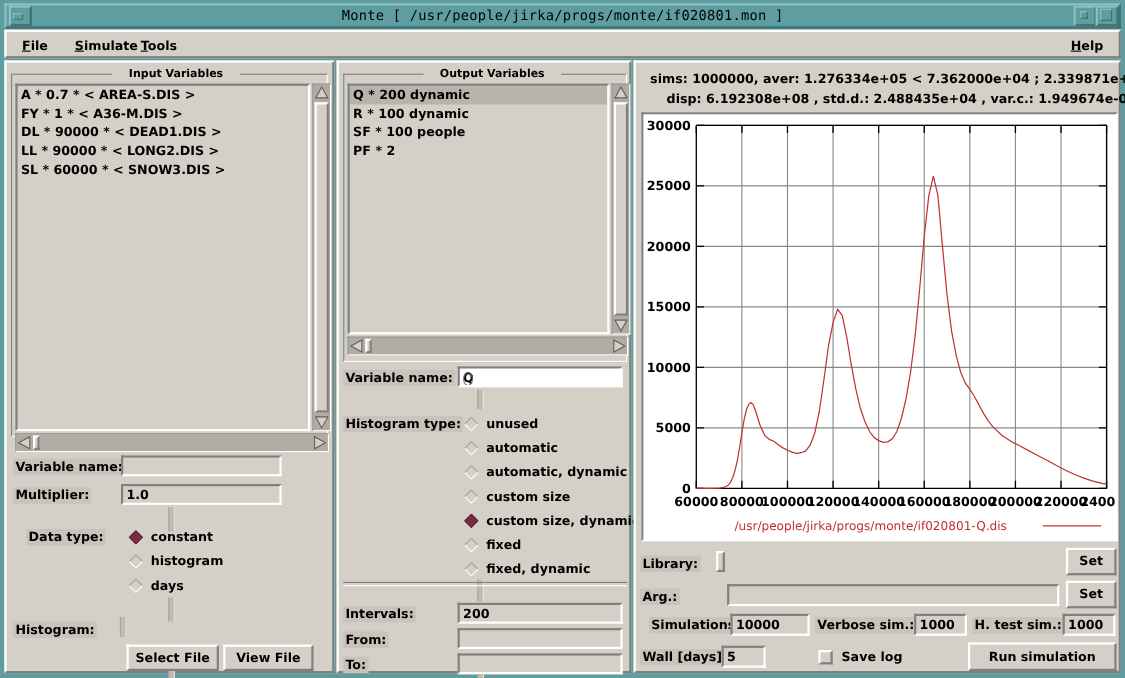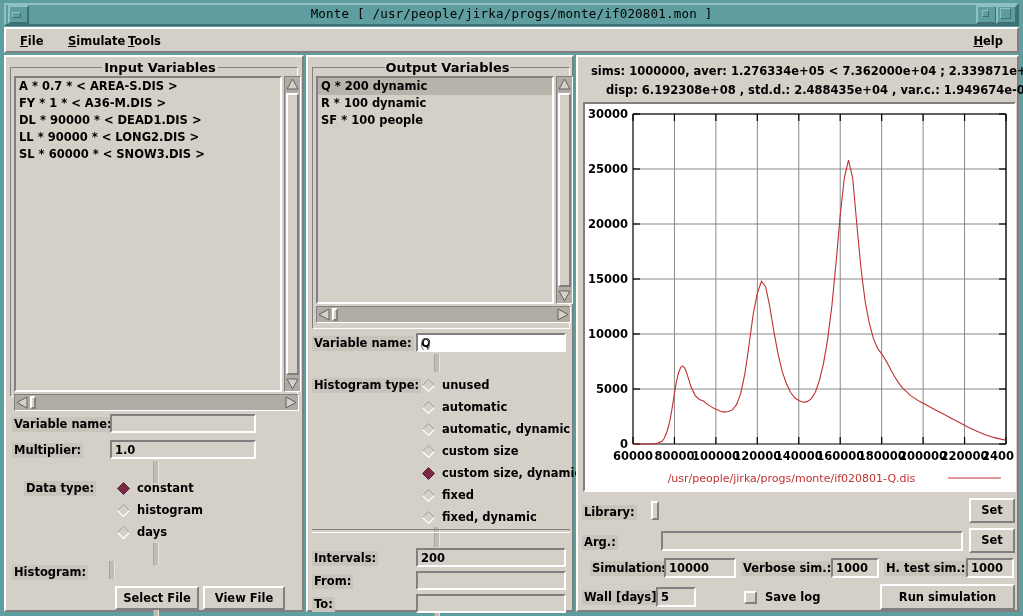--- a/index.html
+++ b/index.html
@@ -58,21 +58,21 @@
     position:absolute;background:#d4d0c8;
     border:2px solid;border-color:#fff #808080 #808080 #fff;
     box-sizing:border-box;
   }
   #panel-left{left:4px;top:55px;width:300px;height:557px;}
   #panel-mid{left:306px;top:55px;width:268px;height:557px;}
   #panel-right{left:576px;top:55px;width:443px;height:557px;}
 
   .legend-title{
     position:absolute;height:15px;line-height:15px;text-align:center;
-    font-weight:bold;font-size:13px;color:#000;background:#d4d0c8;
+    font-weight:bold;font-size:10px;color:#000;background:#d4d0c8;
     z-index:3;
   }
   .group-frame{
     position:absolute;box-sizing:border-box;
     border:1px solid;border-color:#808080 #fff #fff #808080;
   }
 
   
   .listbox{
     position:absolute;background:#d4d0c8;box-sizing:border-box;
@@ -268,20 +268,21 @@
 
   <div class="panel" id="panel-mid">
 
     <div class="group-frame" style="left:4px;top:10px;width:258px;height:262px;"></div>
     <div class="legend-title" style="left:77px;top:3px;width:125px;">Output Variables</div>
 
     <div class="listbox" style="left:8px;top:19px;width:238px;height:228px;" id="output-list">
         <div class="listitem sel">Q * 200 dynamic</div>
         <div class="listitem">R * 100 dynamic</div>
         <div class="listitem">SF * 100 people</div>
+        <div class="listitem">PF * 2</div>
       </div>
 
     <div class="sb-v" style="left:248px;top:19px;height:228px;">
       <div class="sb-trough"></div>
       <div class="arrbox" style="left:0;top:0;">
         <svg width="15" height="15">
             <polygon points="7.5,2 13,12 2,12" fill="#d4d0c8" stroke="#606060" stroke-width="1"></polygon>
           </svg>
       </div>
       <div class="arrbox" style="left:0;bottom:0;">

